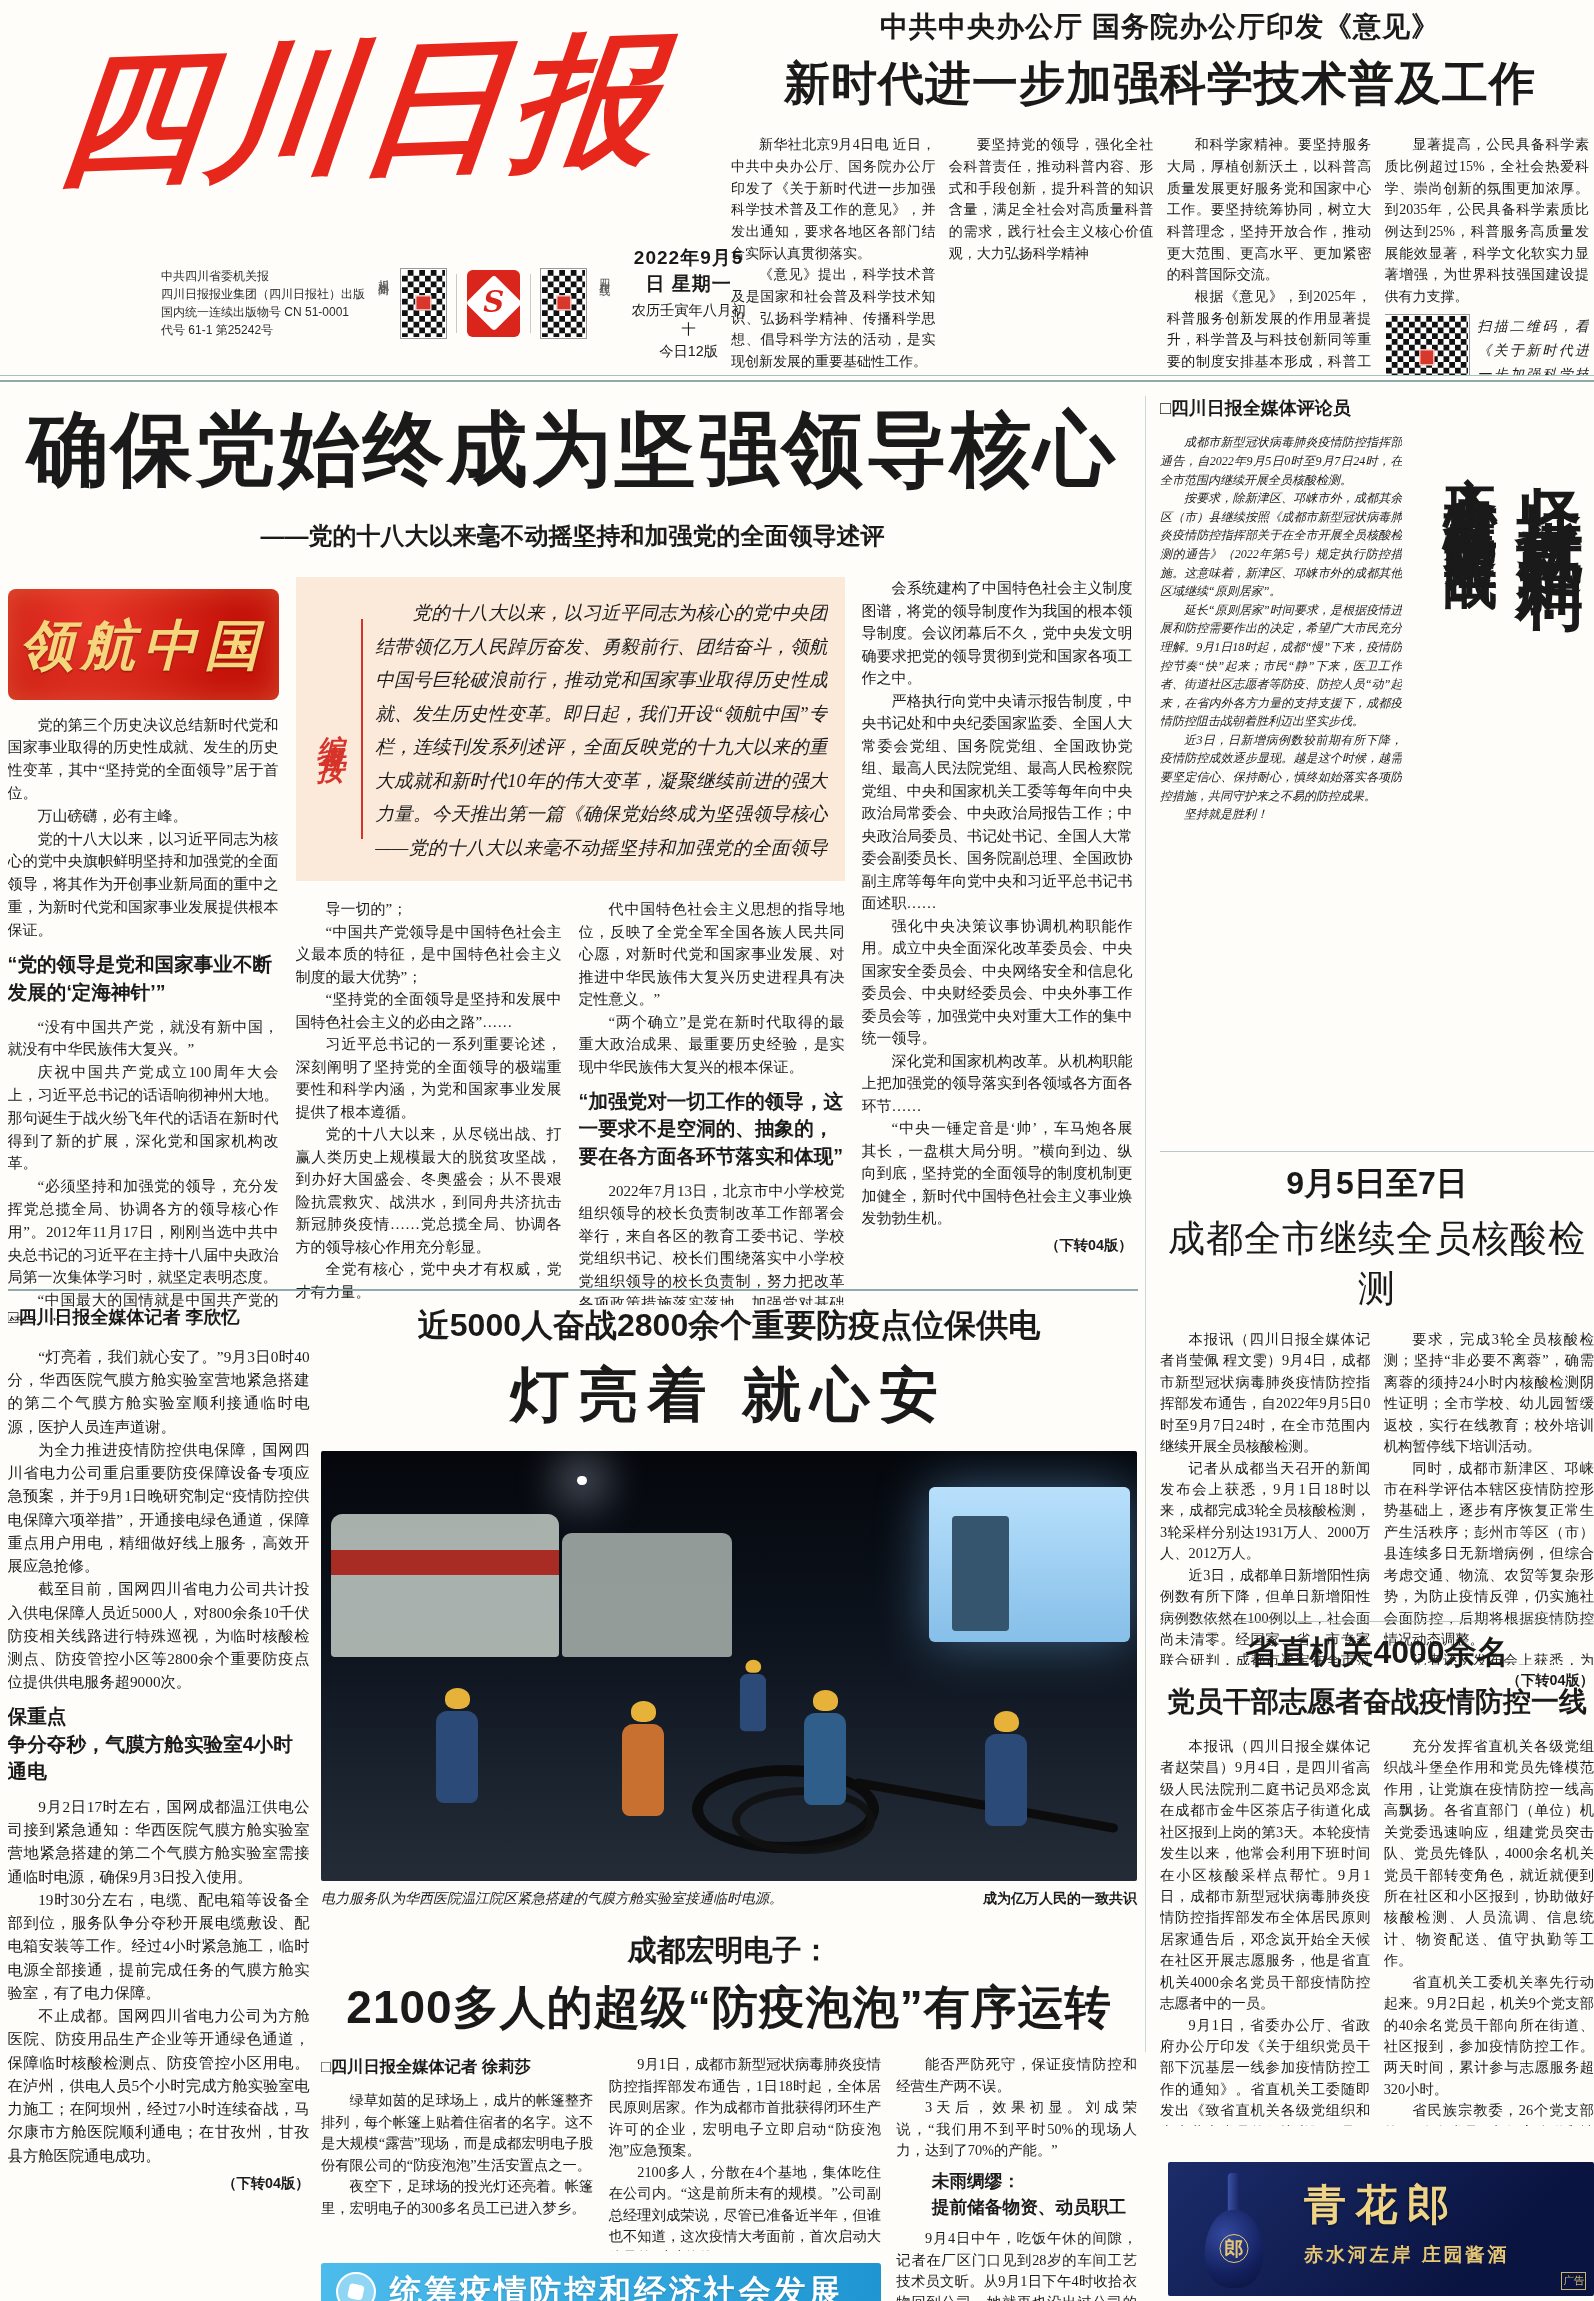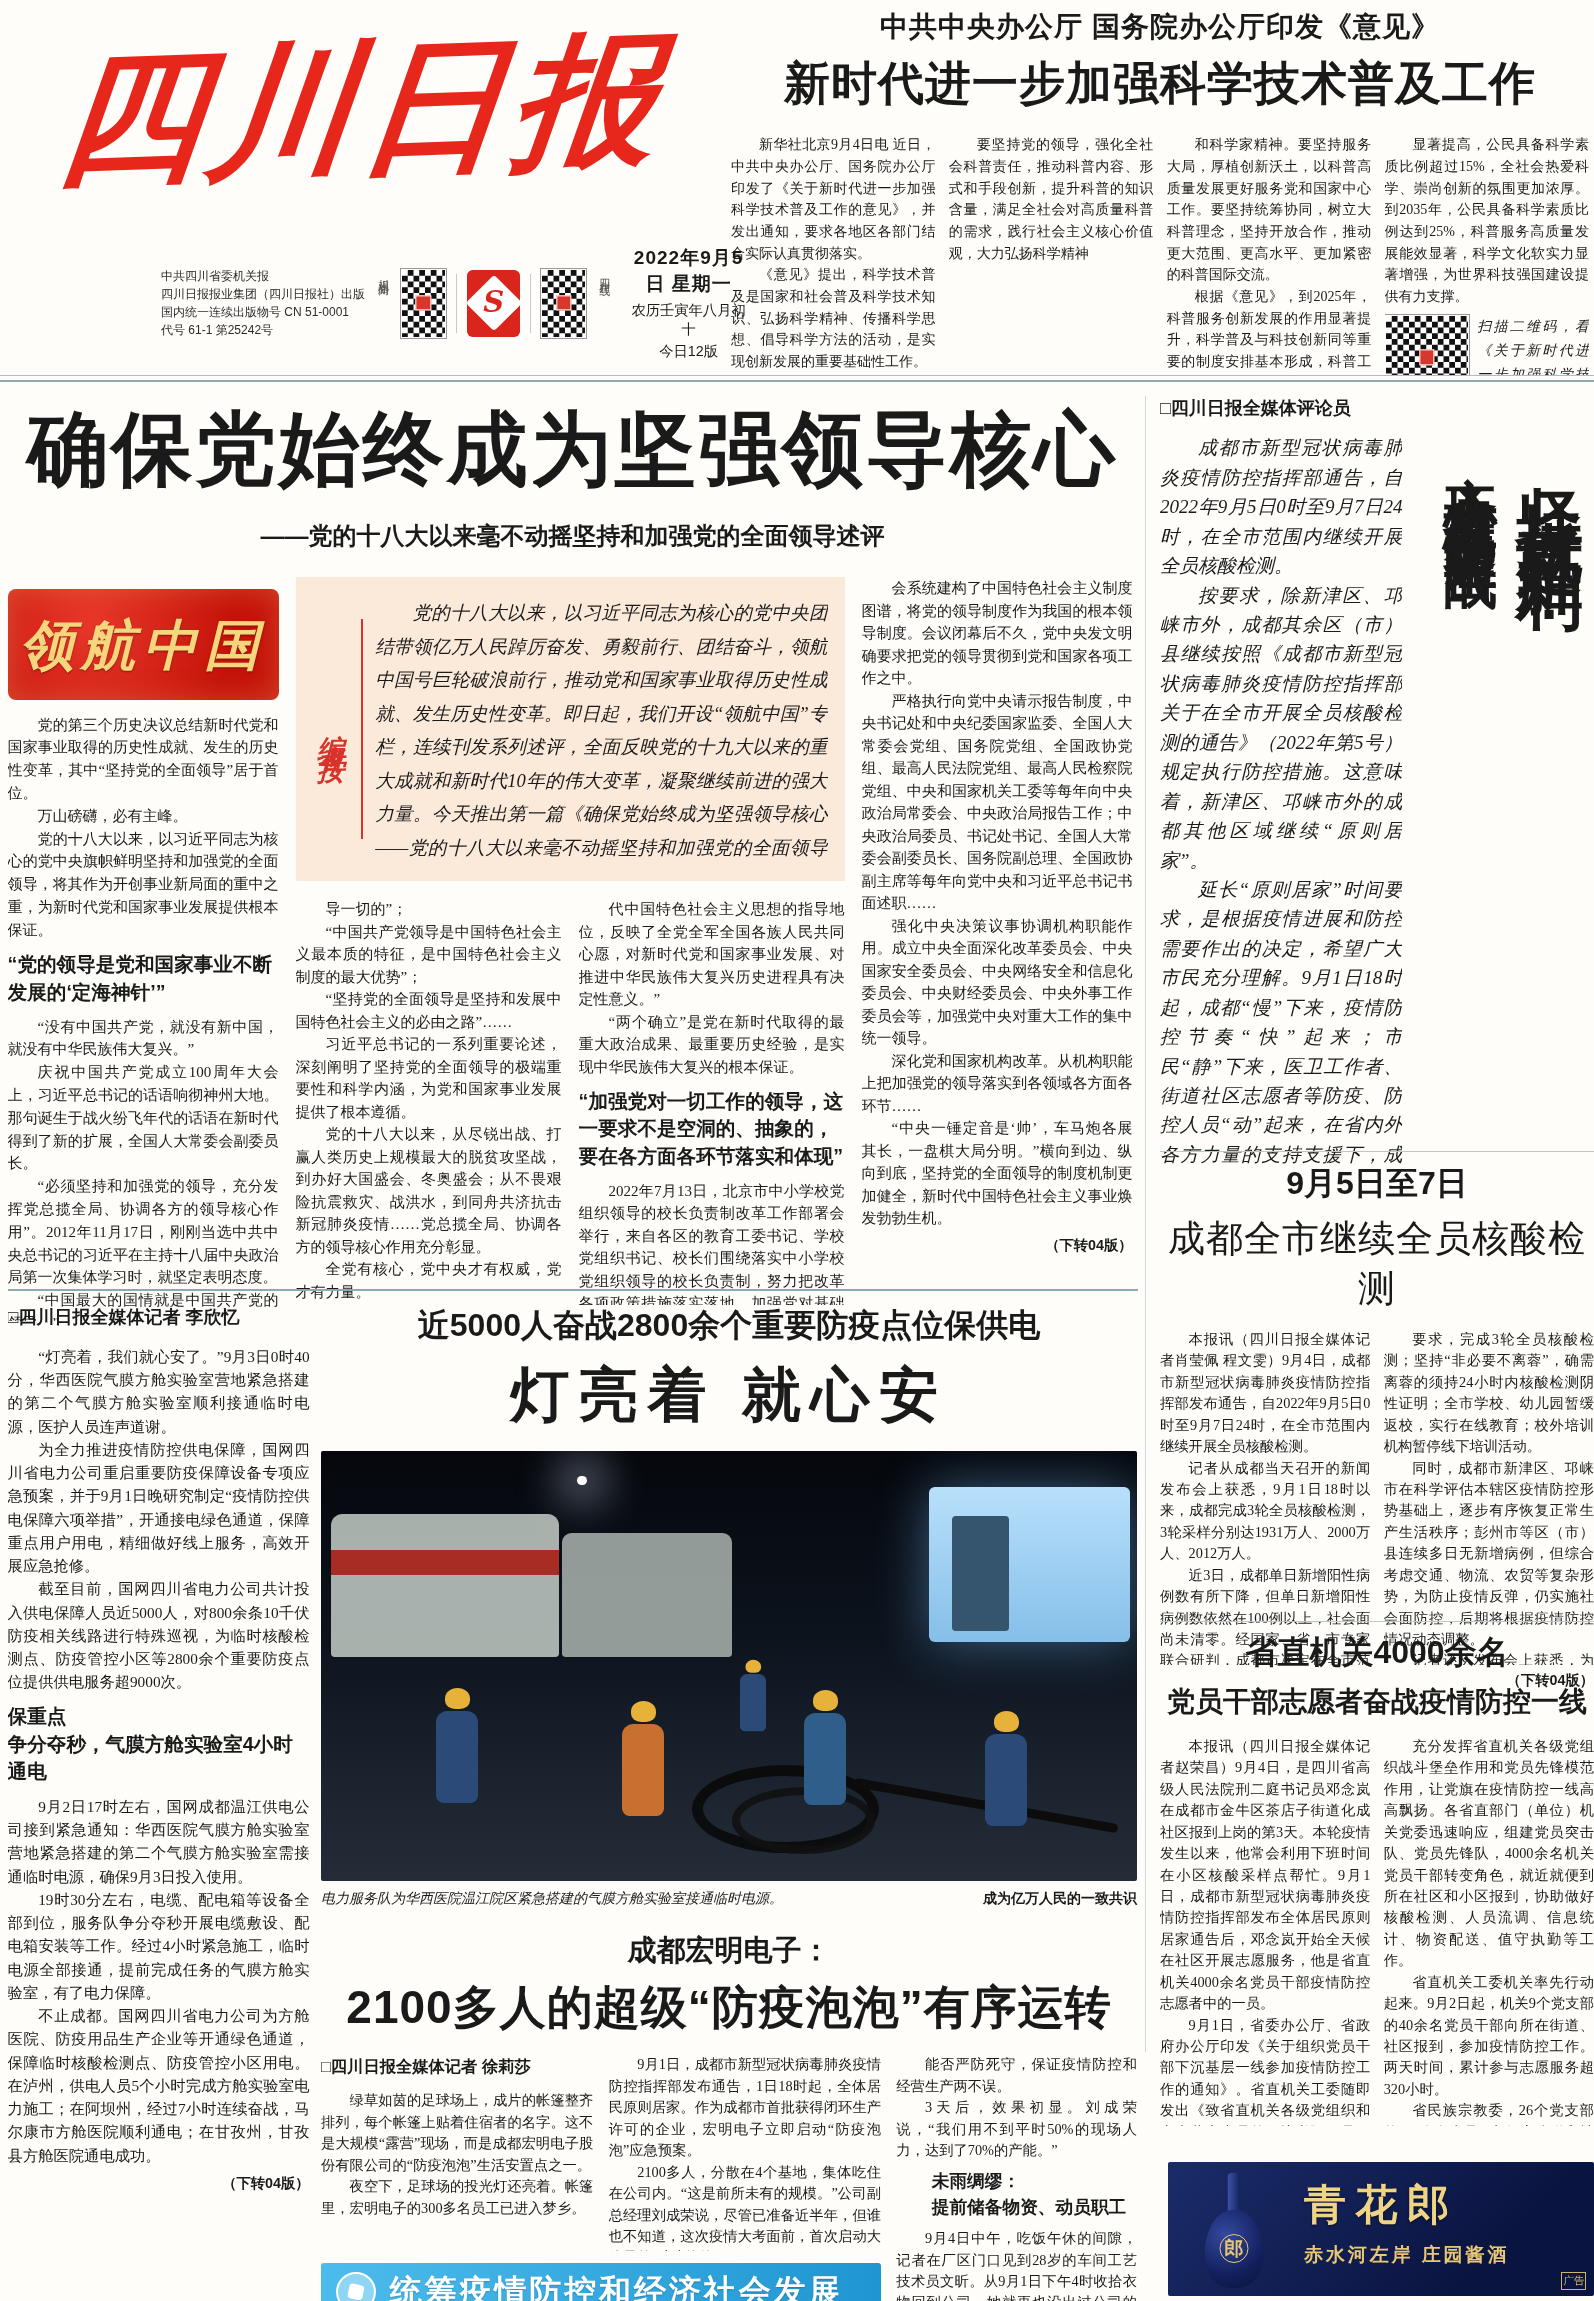--- a/index.html
+++ b/index.html
@@ -57,21 +57,21 @@
   .colD { width:271px; font-size:15px; line-height:1.5; height:744px; overflow:hidden; position:relative; }
   .turn { font-family:"Liberation Sans", sans-serif; font-weight:bold; font-size:14.3px; text-align:right; margin-top:5.7px; }
 
   .vrule { position:absolute; left:1145px; top:396px; width:1px; height:1656px; background:#ccd7d9; }
   .hrule { position:absolute; width:434px; height:1px; background:#b9c8ca; left:1160px; }
 
   
   #commentary { position:absolute; left:1160px; top:396px; width:434px; }
   .byline { font-family:"Liberation Sans", sans-serif; font-weight:bold; font-size:18px; }
   .comm-row { display:flex; gap:7.6px; margin-top:13.4px; height:734px; }
-  .comm-body { flex:1; font-style:italic; font-size:19px; line-height:1.55; overflow:hidden; }
+  .comm-body { flex:1; font-style:italic; font-size:12px; line-height:1.55; overflow:hidden; }
   .comm-body p { text-indent:2em; text-align:justify; }
   .comm-vert { width:184px; writing-mode:vertical-rl; font-family:"Liberation Sans", sans-serif; font-weight:bold; }
   .comm-vert .v1 { display:block; font-size:67px; letter-spacing:15.3px; line-height:1.3; }
   .comm-vert .v2 { display:block; font-size:53px; letter-spacing:6.7px; line-height:1.35; }
 
   
   #nucleic { position:absolute; left:1160px; top:1162px; width:434px; }
   .sec-kicker { font-family:"Liberation Sans", sans-serif; font-weight:bold; font-size:32px; text-align:center; }
   .sec-headline { font-family:"Liberation Sans", sans-serif; font-weight:normal; font-size:37px; text-align:center; margin-top:7.6px; letter-spacing:1px; }
   .two-cols { display:flex; gap:13.4px; margin-top:15.3px; }
@@ -211,21 +211,21 @@
             <span>领航中国</span>
           </div>
         <div>
             <p>党的第三个历史决议总结新时代党和国家事业取得的历史性成就、发生的历史性变革，其中“坚持党的全面领导”居于首位。</p>
             <p>万山磅礴，必有主峰。</p>
             <p>党的十八大以来，以习近平同志为核心的党中央旗帜鲜明坚持和加强党的全面领导，将其作为开创事业新局面的重中之重，为新时代党和国家事业发展提供根本保证。</p>
           </div>
         <div class="col-subhead">“党的领导是党和国家事业不断发展的‘定海神针’”</div>
         <div>
             <p>“没有中国共产党，就没有新中国，就没有中华民族伟大复兴。”</p>
-            <p>庆祝中国共产党成立100周年大会上，习近平总书记的话语响彻神州大地。那句诞生于战火纷飞年代的话语在新时代得到了新的扩展，全国人大常委会副委员长。</p>
+            <p>庆祝中国共产党成立100周年大会上，习近平总书记的话语响彻神州大地。那句诞生于战火纷飞年代的话语在新时代得到了新的扩展，深化党和国家机构改革。</p>
             <p>“必须坚持和加强党的领导，充分发挥党总揽全局、协调各方的领导核心作用”。2012年11月17日，刚刚当选中共中央总书记的习近平在主持十八届中央政治局第一次集体学习时，就坚定表明态度。</p>
             <p>“中国最大的国情就是中国共产党的领导。”</p>
             <p>“党政军民学，东西南北中，党是领</p>
           </div>
       </div>
       <div class="lead-mid">
         <div class="editor-box">
           <div class="editor-label">编者按</div>
           <div class="editor-rule"></div>
           <div class="editor-text">党的十八大以来，以习近平同志为核心的党中央团结带领亿万人民踔厉奋发、勇毅前行、团结奋斗，领航中国号巨轮破浪前行，推动党和国家事业取得历史性成就、发生历史性变革。即日起，我们开设“领航中国”专栏，连续刊发系列述评，全面反映党的十九大以来的重大成就和新时代10年的伟大变革，凝聚继续前进的强大力量。今天推出第一篇《确保党始终成为坚强领导核心——党的十八大以来毫不动摇坚持和加强党的全面领导述评》。</div>

